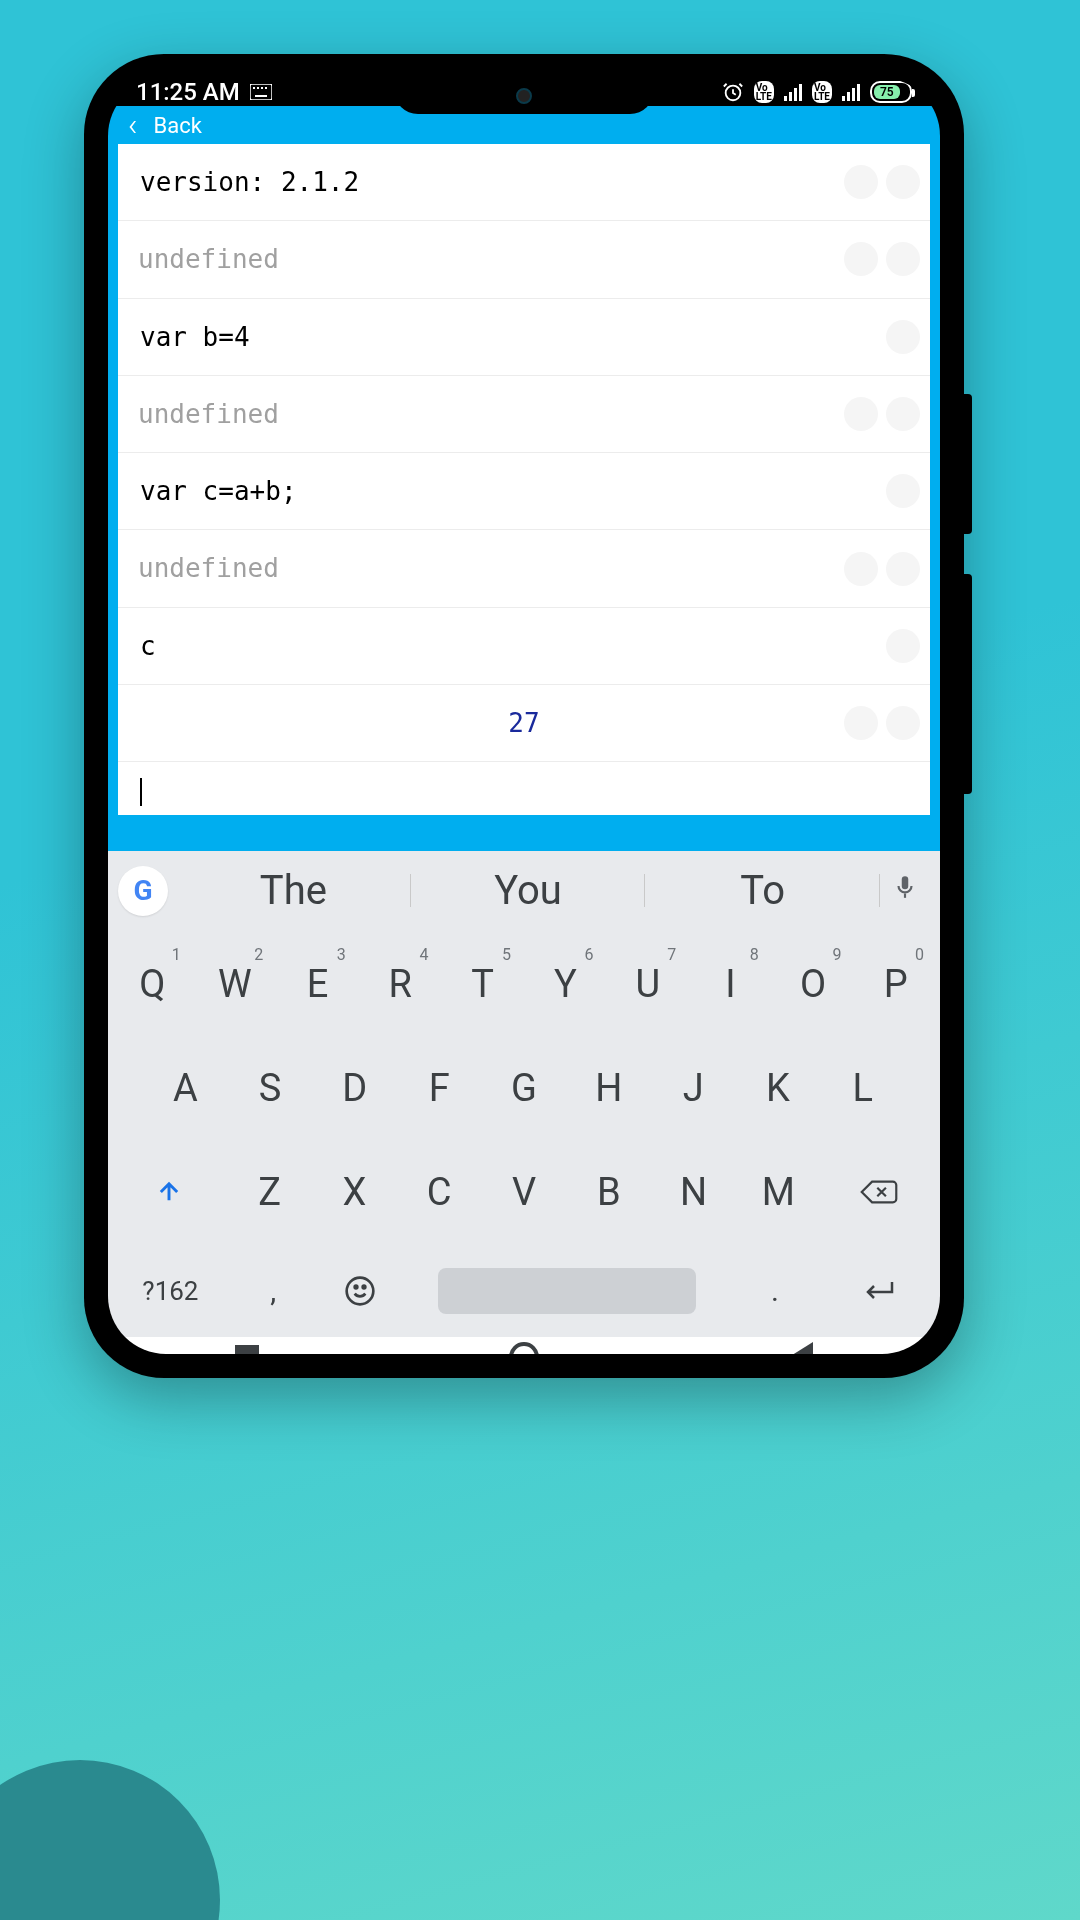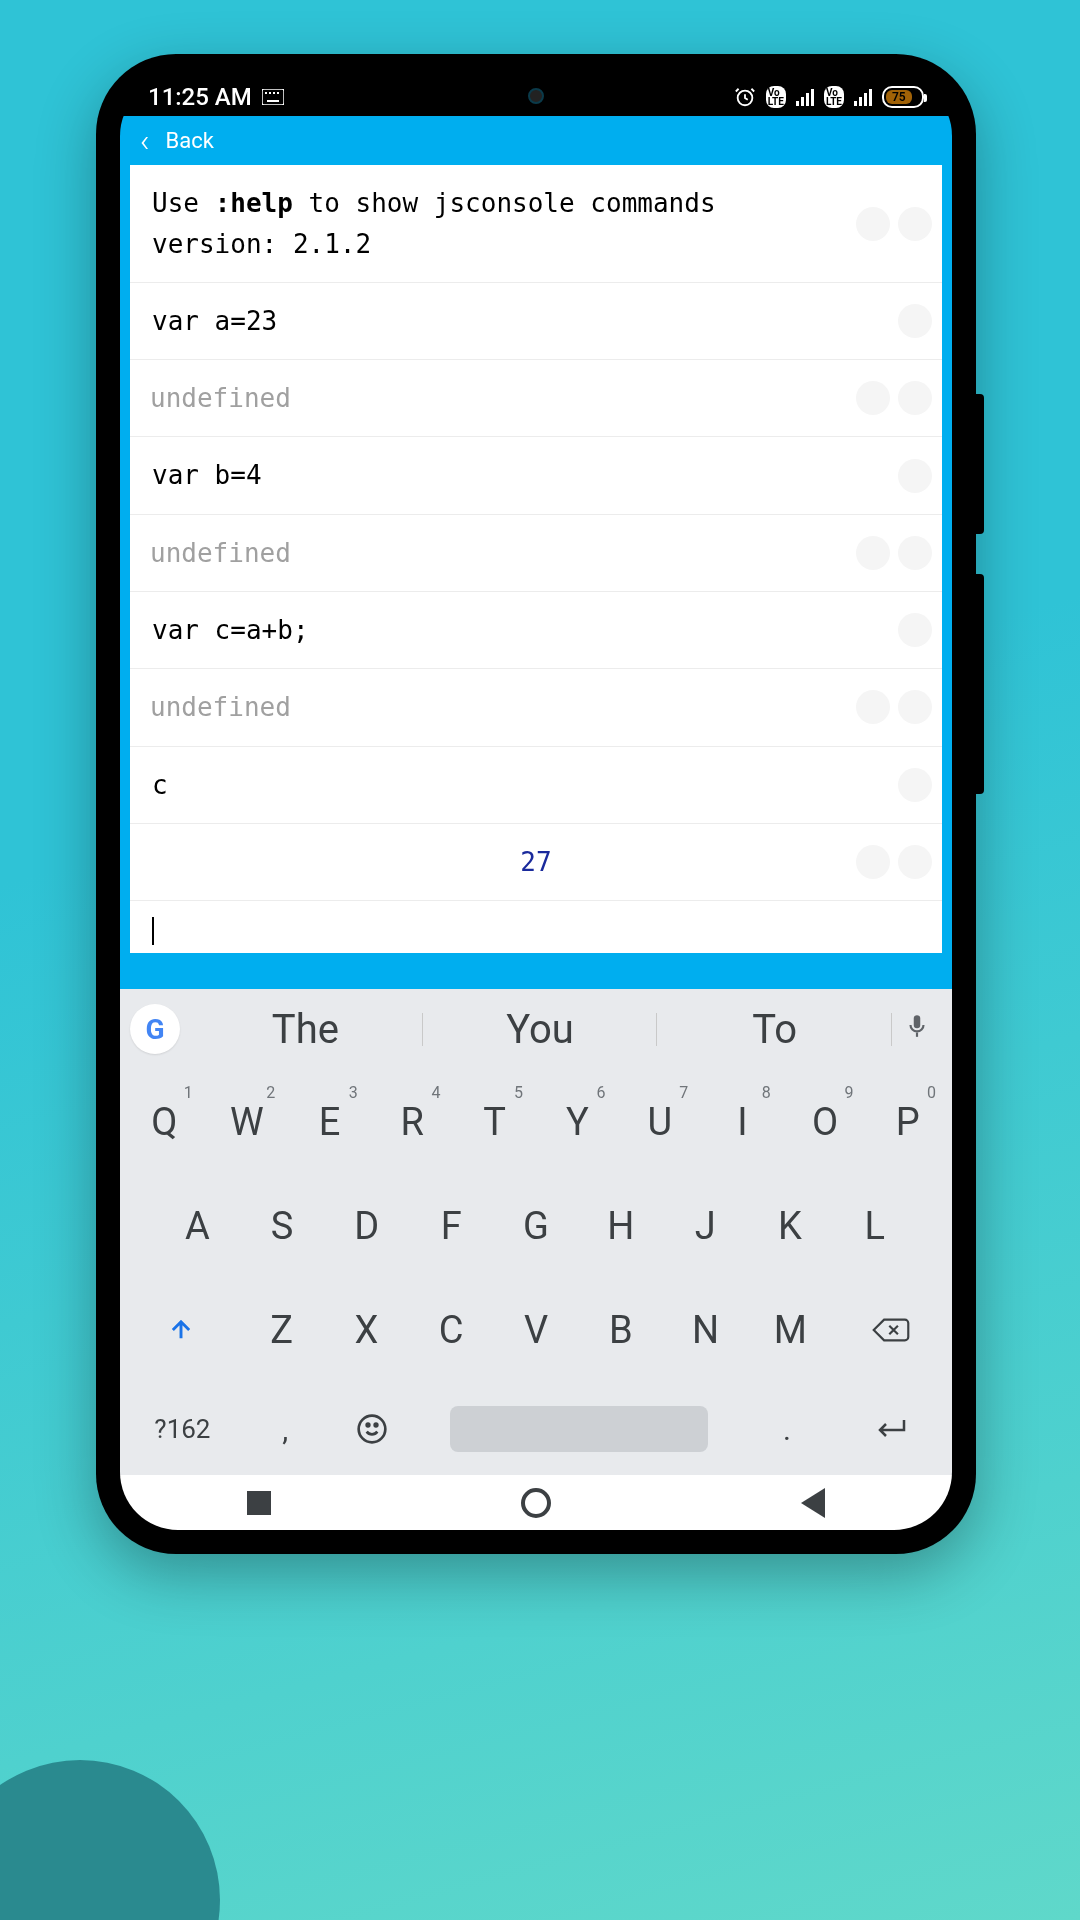--- a/index.html
+++ b/index.html
@@ -14,24 +14,24 @@
     width: 280px;
     height: 280px;
     background: #2a8a8f;
     border-radius: 50%;
     bottom: -120px;
     left: -60px;
     z-index: 0;
   }
   .phone-frame {
     position: absolute;
-    left: 96px;
+    left: 84px;
     top: 54px;
     width: 880px;
-    height: 1500px;
+    height: 1324px;
     background: #000;
     border-radius: 80px;
     padding: 24px;
     z-index: 1;
     box-shadow: 0 20px 60px rgba(0,0,0,0.3);
   }
   .phone-side-btn {
     position: absolute;
     right: -8px;
     width: 8px;
@@ -83,21 +83,21 @@
   .status-icon { display:inline-flex; align-items:center; }
   .battery-pill {
     width: 42px; height: 22px; border: 2px solid #fff; border-radius: 10px;
     position: relative; display:flex; align-items:center; padding: 0 2px;
   }
   .battery-pill:after {
     content:''; position:absolute; right:-5px; top:6px; width:3px; height:8px;
     background:#fff; border-radius: 0 2px 2px 0;
   }
   .battery-fill {
-    height: 14px; background:#a16207; border-radius:6px; display:flex;
+    height: 14px; background:#86efac; border-radius:6px; display:flex;
     align-items:center; justify-content:center; font-size:12px; color:#000;
     font-weight:600;
     text-align:right;
   }
   .volte-box { background:#fff; color:#000; font-size:10px; font-weight:700; padding:2px 2px; border-radius:8px; line-height:9px; }
   .signal-bars { display:inline-flex; align-items:flex-end; gap:2px; height:18px; }
   .signal-bars span { width:3px; background:#fff; }
   .signal-bars span:nth-child(1){height:5px;}
   .signal-bars span:nth-child(2){height:9px;}
   .signal-bars span:nth-child(3){height:13px;}
@@ -265,33 +265,27 @@
     </div>
 
     <div class="app-header">
       <span class="back-chevron">‹</span>
       <span class="back-text">Back</span>
     </div>
 
     <div class="console-wrap">
       <div class="console">
         <div class="c-row c-header">
-          <div>
-            <span>Use </span><span class="bold">:help</span><span> to show jsconsole commands</span>
-          </div>
           <div>version: 2.1.2</div>
           <div class="c-dots">
               <span></span>
               <span></span>
             </div>
         </div>
         <div id="console-entries">
-            <div class="c-row">var a=23<div class="c-dots">
-                <span></span>
-              </div></div>
             <div class="c-row c-output">undefined<div class="c-dots">
                 <span></span>
                 <span></span>
               </div></div>
             <div class="c-row">var b=4<div class="c-dots">
                 <span></span>
               </div></div>
             <div class="c-row c-output">undefined<div class="c-dots">
                 <span></span>
                 <span></span>

